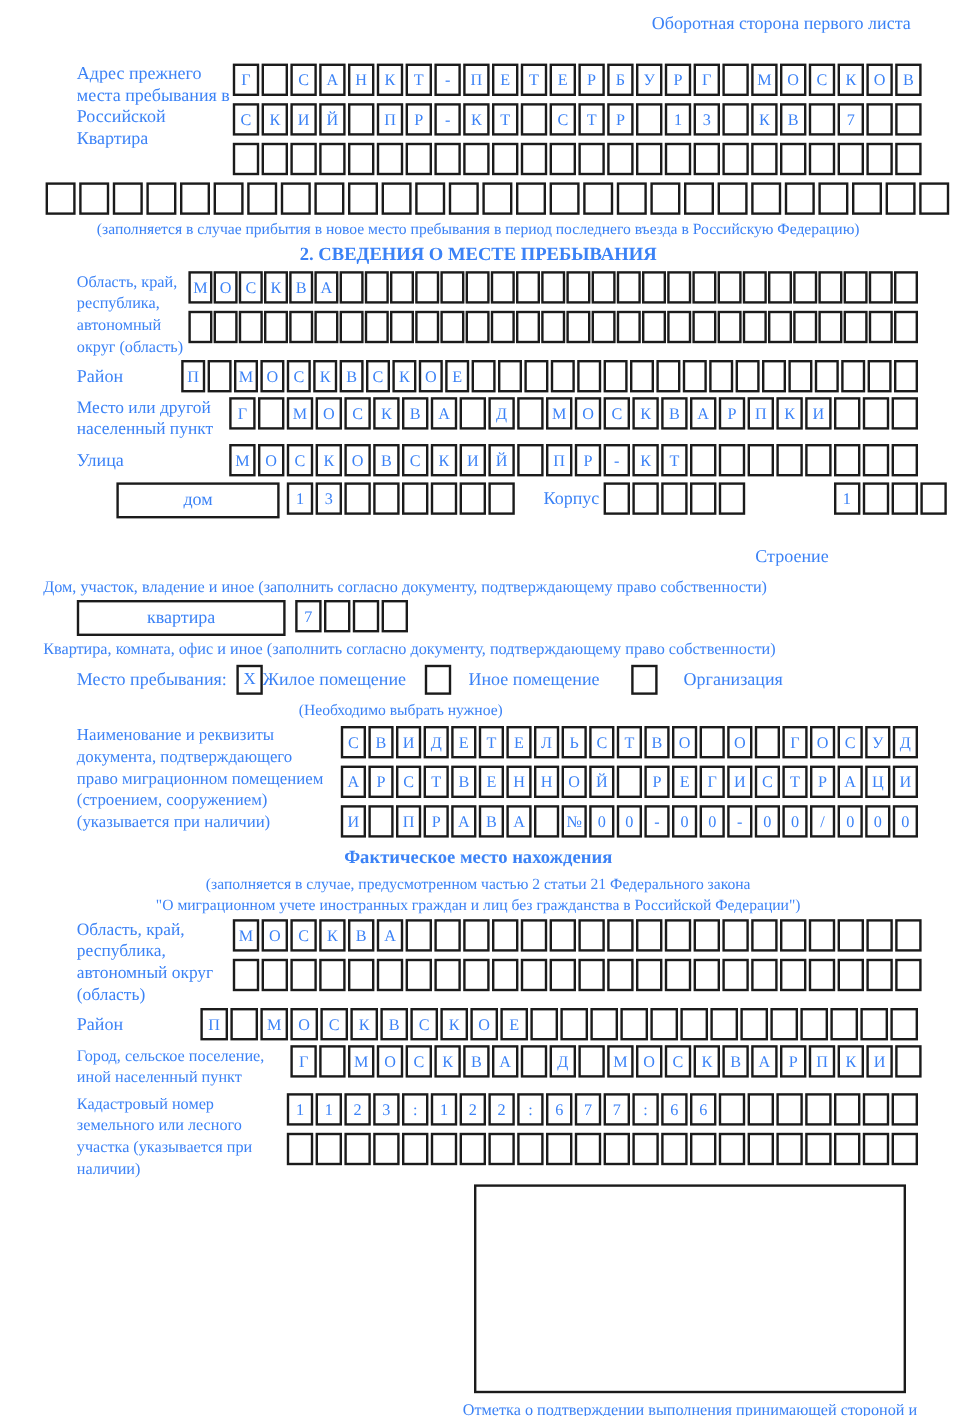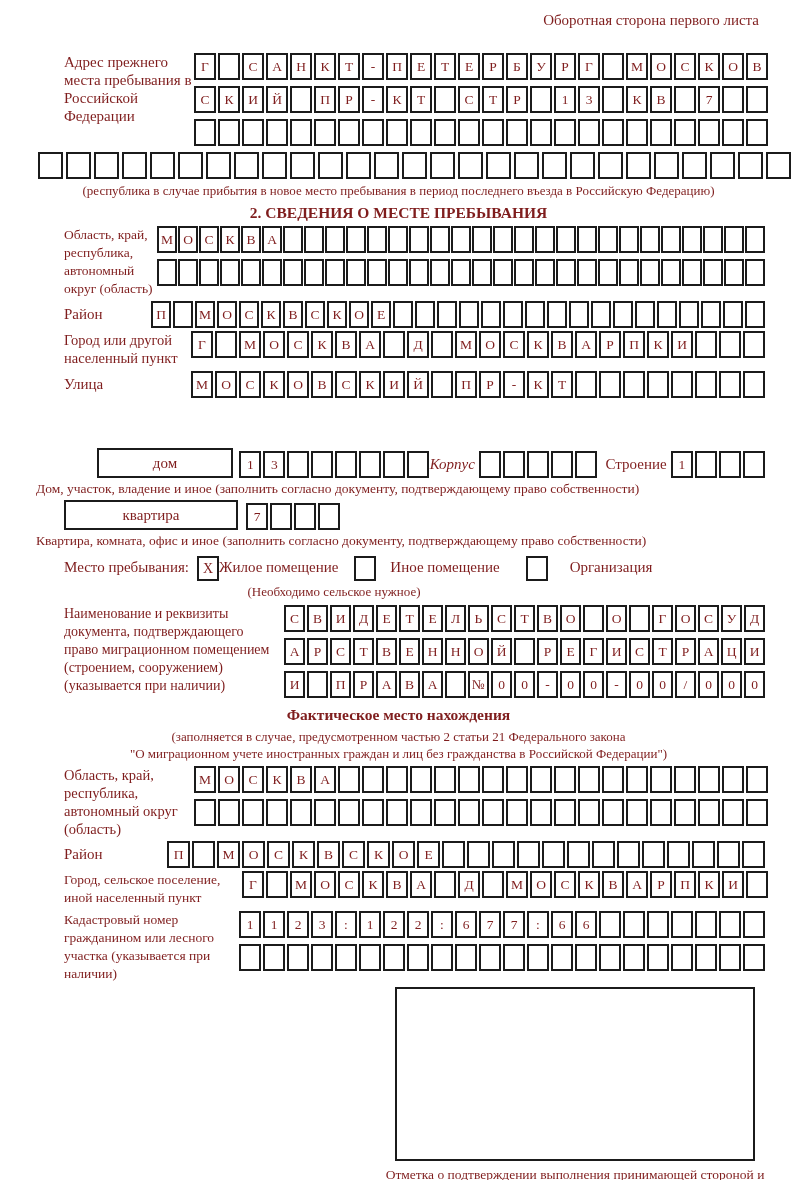--- a/index.html
+++ b/index.html
@@ -1,25 +1,25 @@
 <!DOCTYPE html>
 <html><head>
 <meta charset="utf-8">
 <style>
   html,body{margin:0;padding:0;background:#fff;}
   .sheet{
     width:800px;height:1180px;box-sizing:border-box;position:relative;
-    padding:12px 35px 0 64px;background:#fff;color:#7f1d1d;
+    padding:12px 35px 0 64px;background:#fff;color:#3b82f6;
     font-family:"Liberation Serif","DejaVu Serif",serif;overflow:hidden;
   }
   .corner{text-align:right;font-size:15px;margin-right:6px;}
   .group{display:flex;align-items:flex-start;}
   .glabel{font-size:15px;line-height:18px;flex:none;}
   .grows{flex:1;display:flex;flex-direction:column;row-gap:6px;min-width:0;}
-  .line{display:flex;align-items:flex-end;}
+  .line{display:flex;align-items:flex-start;}
   .cells{display:flex;gap:2px;margin-left:auto;flex:none;}
   .cells.g1{gap:1px;}
   .cells.g3{gap:3px;}
   .cell{
     box-sizing:border-box;flex:none;width:22px;height:27px;border:2px solid #1b1b1b;
     display:flex;align-items:center;justify-content:center;
     font-size:13.5px;line-height:1;background:#fff;
   }
   .w20 .cell{width:20px;}
   .w21 .cell{width:21px;}
@@ -48,21 +48,21 @@
   .opt{font-size:15px;line-height:28px;flex:none;}
 </style>
 </head>
 <body>
 
 <div class="sheet">
 
   <div class="corner">Оборотная сторона первого листа</div>
 
   <div class="group mt24">
-    <div class="glabel lbl-top">Адрес прежнего места пребывания в Российской Федерации</div>
+    <div class="glabel lbl-top">Адрес прежнего места пребывания в Российской Квартира</div>
     <div class="grows">
       <div class="cells">
           <span class="cell">Г</span>
           <span class="cell"></span>
           <span class="cell">С</span>
           <span class="cell">А</span>
           <span class="cell">Н</span>
           <span class="cell">К</span>
           <span class="cell">Т</span>
           <span class="cell">-</span>
@@ -161,21 +161,21 @@
         <span class="cell"></span>
         <span class="cell"></span>
         <span class="cell"></span>
         <span class="cell"></span>
         <span class="cell"></span>
         <span class="cell"></span>
         <span class="cell"></span>
         <span class="cell"></span>
       </div>
   </div>
-  <div class="note note-center mt3">(республика в случае прибытия в новое место пребывания в период последнего въезда в Российскую Федерацию)</div>
+  <div class="note note-center mt3">(заполняется в случае прибытия в новое место пребывания в период последнего въезда в Российскую Федерацию)</div>
 
   <div class="title mt5">2. СВЕДЕНИЯ О МЕСТЕ ПРЕБЫВАНИЯ</div>
 
   <div class="group mt4">
     <div class="glabel lbl-region">Область, край, республика, автономный округ (область)</div>
     <div class="grows">
       <div class="cells w20 g1">
           <span class="cell">М</span>
           <span class="cell">О</span>
           <span class="cell">С</span>
@@ -268,21 +268,21 @@
         <span class="cell"></span>
         <span class="cell"></span>
         <span class="cell"></span>
         <span class="cell"></span>
         <span class="cell"></span>
         <span class="cell"></span>
       </div>
   </div>
 
   <div class="group mt3">
-    <div class="glabel lbl-city">Город или другой населенный пункт</div>
+    <div class="glabel lbl-city">Место или другой населенный пункт</div>
     <div class="grows">
       <div class="cells">
           <span class="cell">Г</span>
           <span class="cell"></span>
           <span class="cell">М</span>
           <span class="cell">О</span>
           <span class="cell">С</span>
           <span class="cell">К</span>
           <span class="cell">В</span>
           <span class="cell">А</span>
@@ -341,21 +341,21 @@
     <div class="cells" style="margin-left:6px;">
         <span class="cell">1</span>
         <span class="cell">3</span>
         <span class="cell"></span>
         <span class="cell"></span>
         <span class="cell"></span>
         <span class="cell"></span>
         <span class="cell"></span>
         <span class="cell"></span>
       </div>
-    <span class="inline-lbl" style="margin-left:0;font-style:italic;">Корпус</span>
+    <span class="inline-lbl" style="margin-left:24px;">Корпус</span>
     <div class="cells" style="margin-left:4px;">
         <span class="cell"></span>
         <span class="cell"></span>
         <span class="cell"></span>
         <span class="cell"></span>
         <span class="cell"></span>
       </div>
     <span class="inline-lbl" style="margin-left:8px;margin-top:48px;">Строение</span>
     <div class="cells" style="margin-left:4px;">
         <span class="cell">1</span>
@@ -379,21 +379,21 @@
 
   <div class="line mt4">
     <span class="opt">Место пребывания:</span>
     <span class="checkbox" style="margin-left:8px;">X</span>
     <span class="opt" style="">Жилое помещение</span>
     <span class="checkbox" style="margin-left:16px;"></span>
     <span class="opt" style="margin-left:14px;">Иное помещение</span>
     <span class="checkbox" style="margin-left:26px;"></span>
     <span class="opt" style="margin-left:22px;">Организация</span>
   </div>
-  <div class="note mt2" style="width:540px;text-align:center;">(Необходимо сельское нужное)</div>
+  <div class="note mt2" style="width:540px;text-align:center;">(Необходимо выбрать нужное)</div>
 
   <div class="group mt5">
     <div class="glabel lbl-doc">Наименование и реквизиты документа, подтверждающего право миграционном помещением (строением, сооружением) (указывается при наличии)</div>
     <div class="grows">
       <div class="cells w21">
           <span class="cell">С</span>
           <span class="cell">В</span>
           <span class="cell">И</span>
           <span class="cell">Д</span>
           <span class="cell">Е</span>
@@ -579,21 +579,21 @@
           <span class="cell">Р</span>
           <span class="cell">П</span>
           <span class="cell">К</span>
           <span class="cell">И</span>
           <span class="cell"></span>
         </div>
     </div>
   </div>
 
   <div class="group mt4">
-    <div class="glabel lbl-cad">Кадастровый номер гражданином или лесного участка (указывается при наличии)</div>
+    <div class="glabel lbl-cad">Кадастровый номер земельного или лесного участка (указывается при наличии)</div>
     <div class="grows">
       <div class="cells">
           <span class="cell">1</span>
           <span class="cell">1</span>
           <span class="cell">2</span>
           <span class="cell">3</span>
           <span class="cell">:</span>
           <span class="cell">1</span>
           <span class="cell">2</span>
           <span class="cell">2</span>

